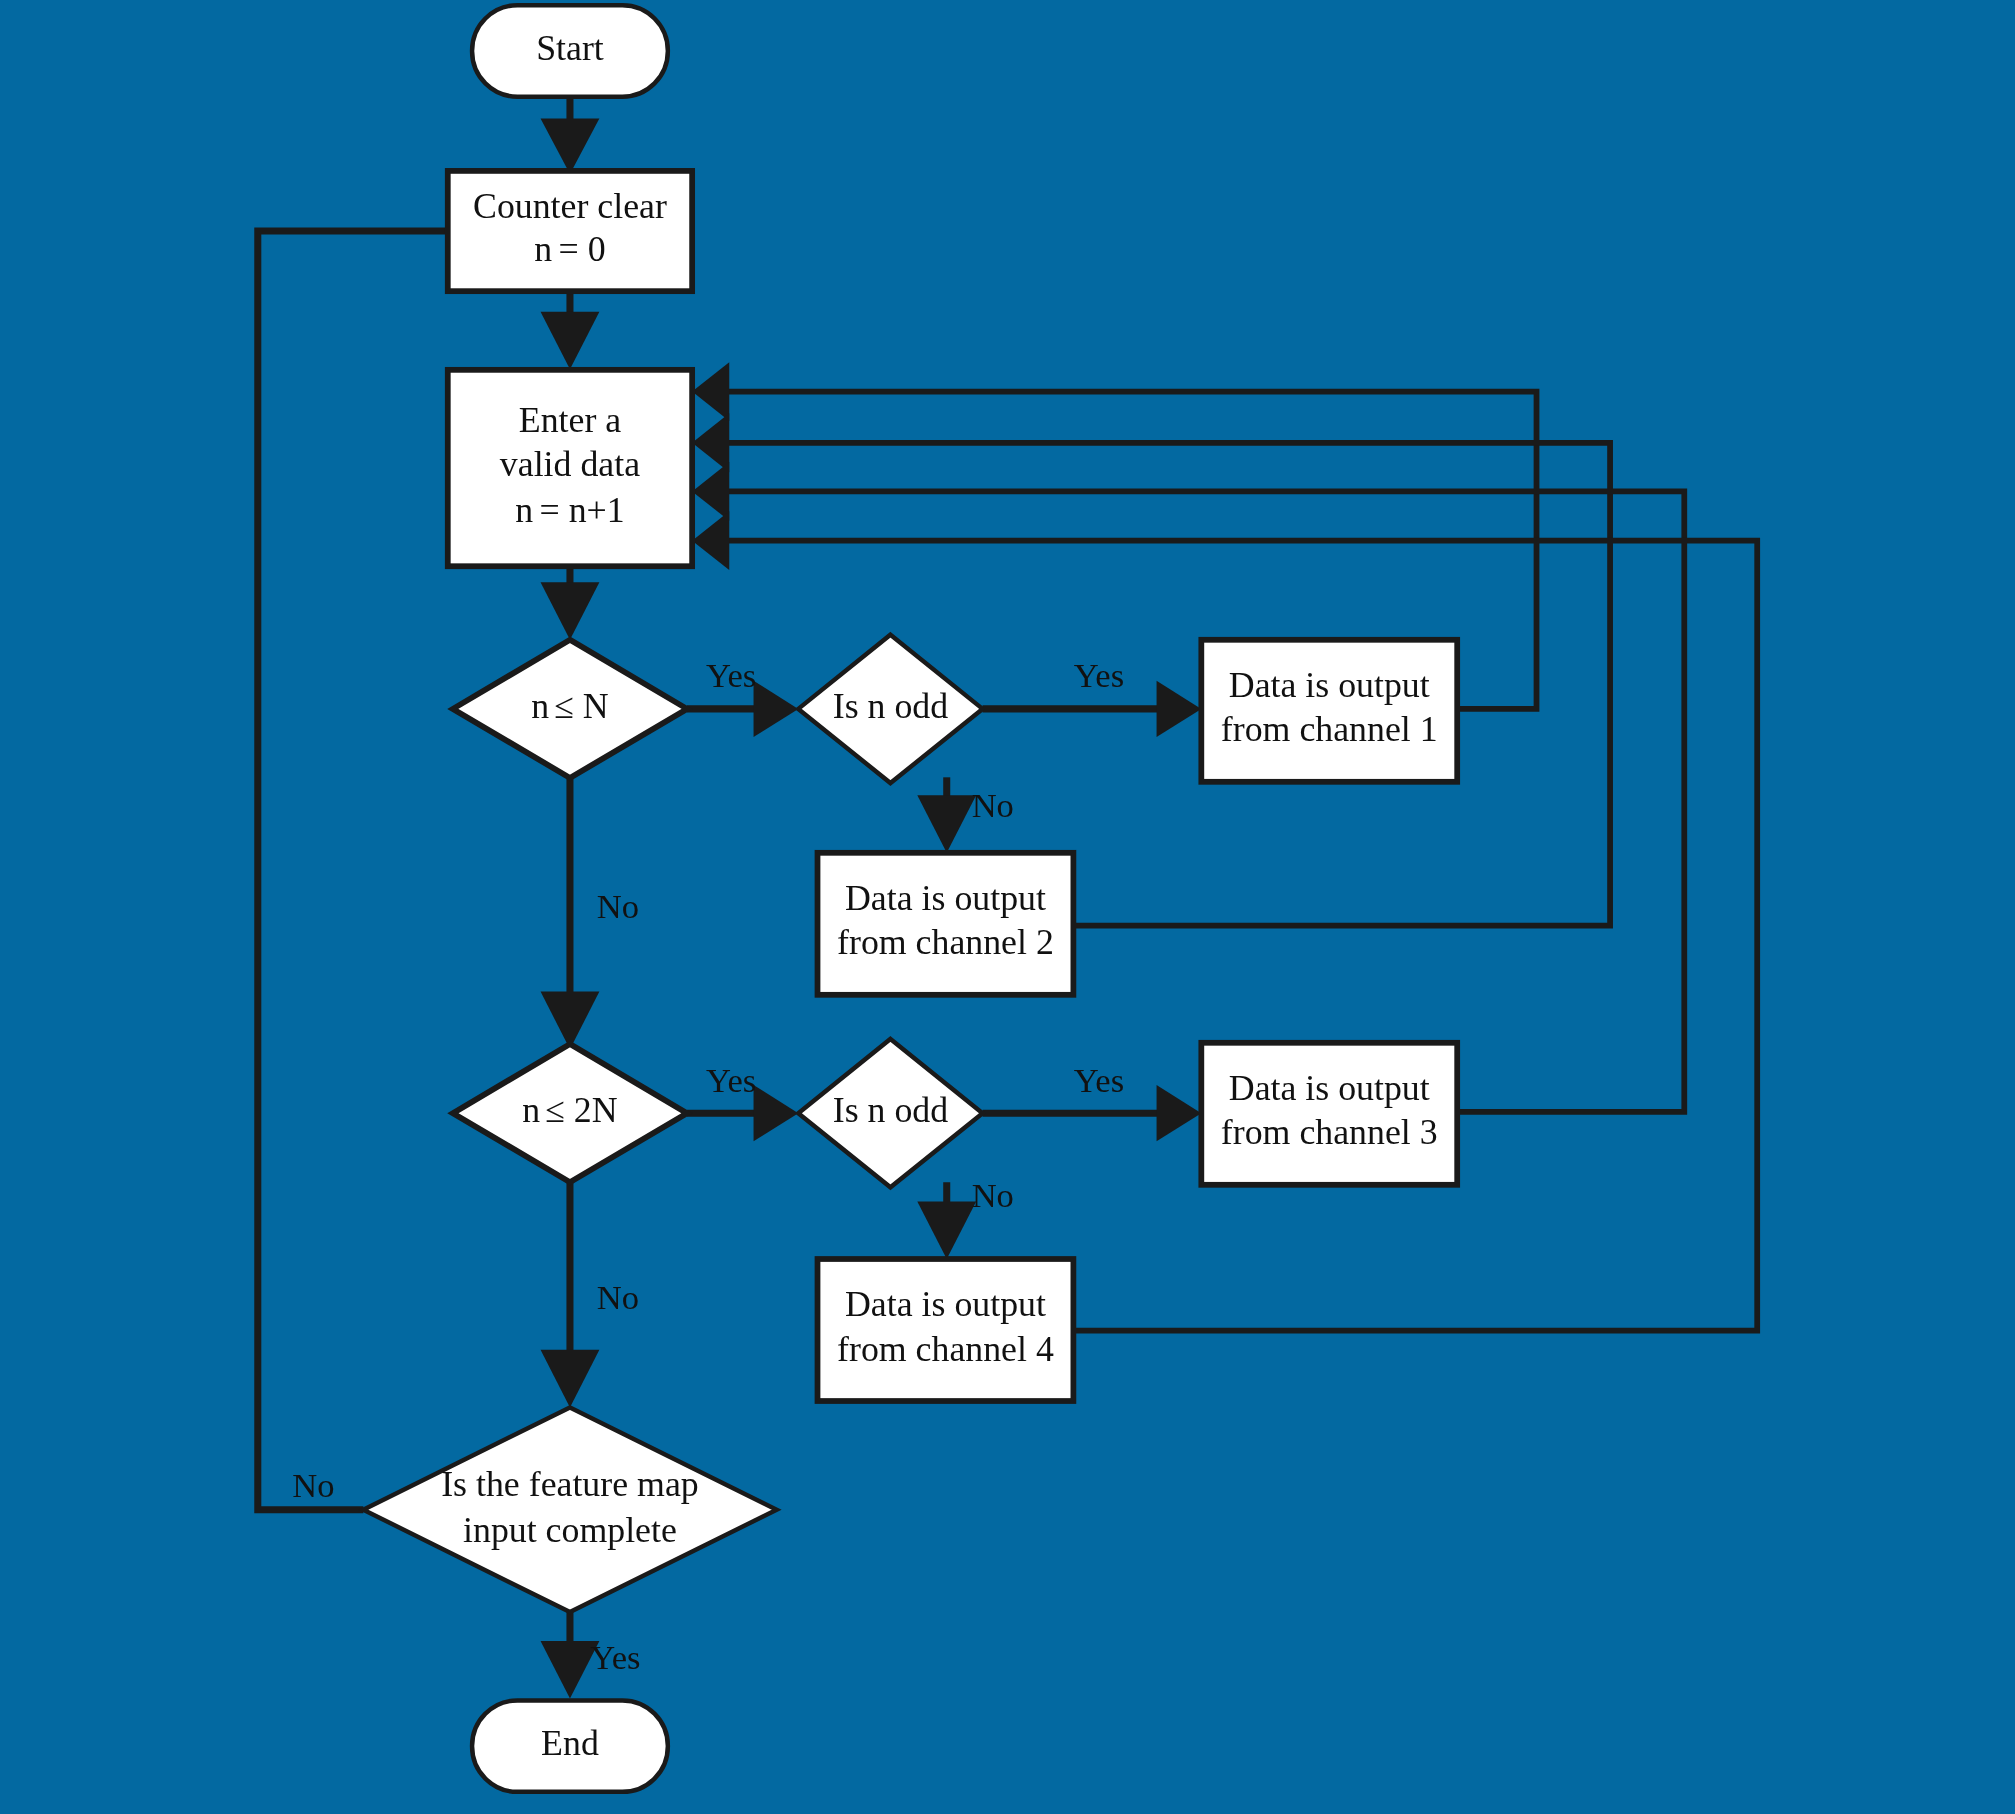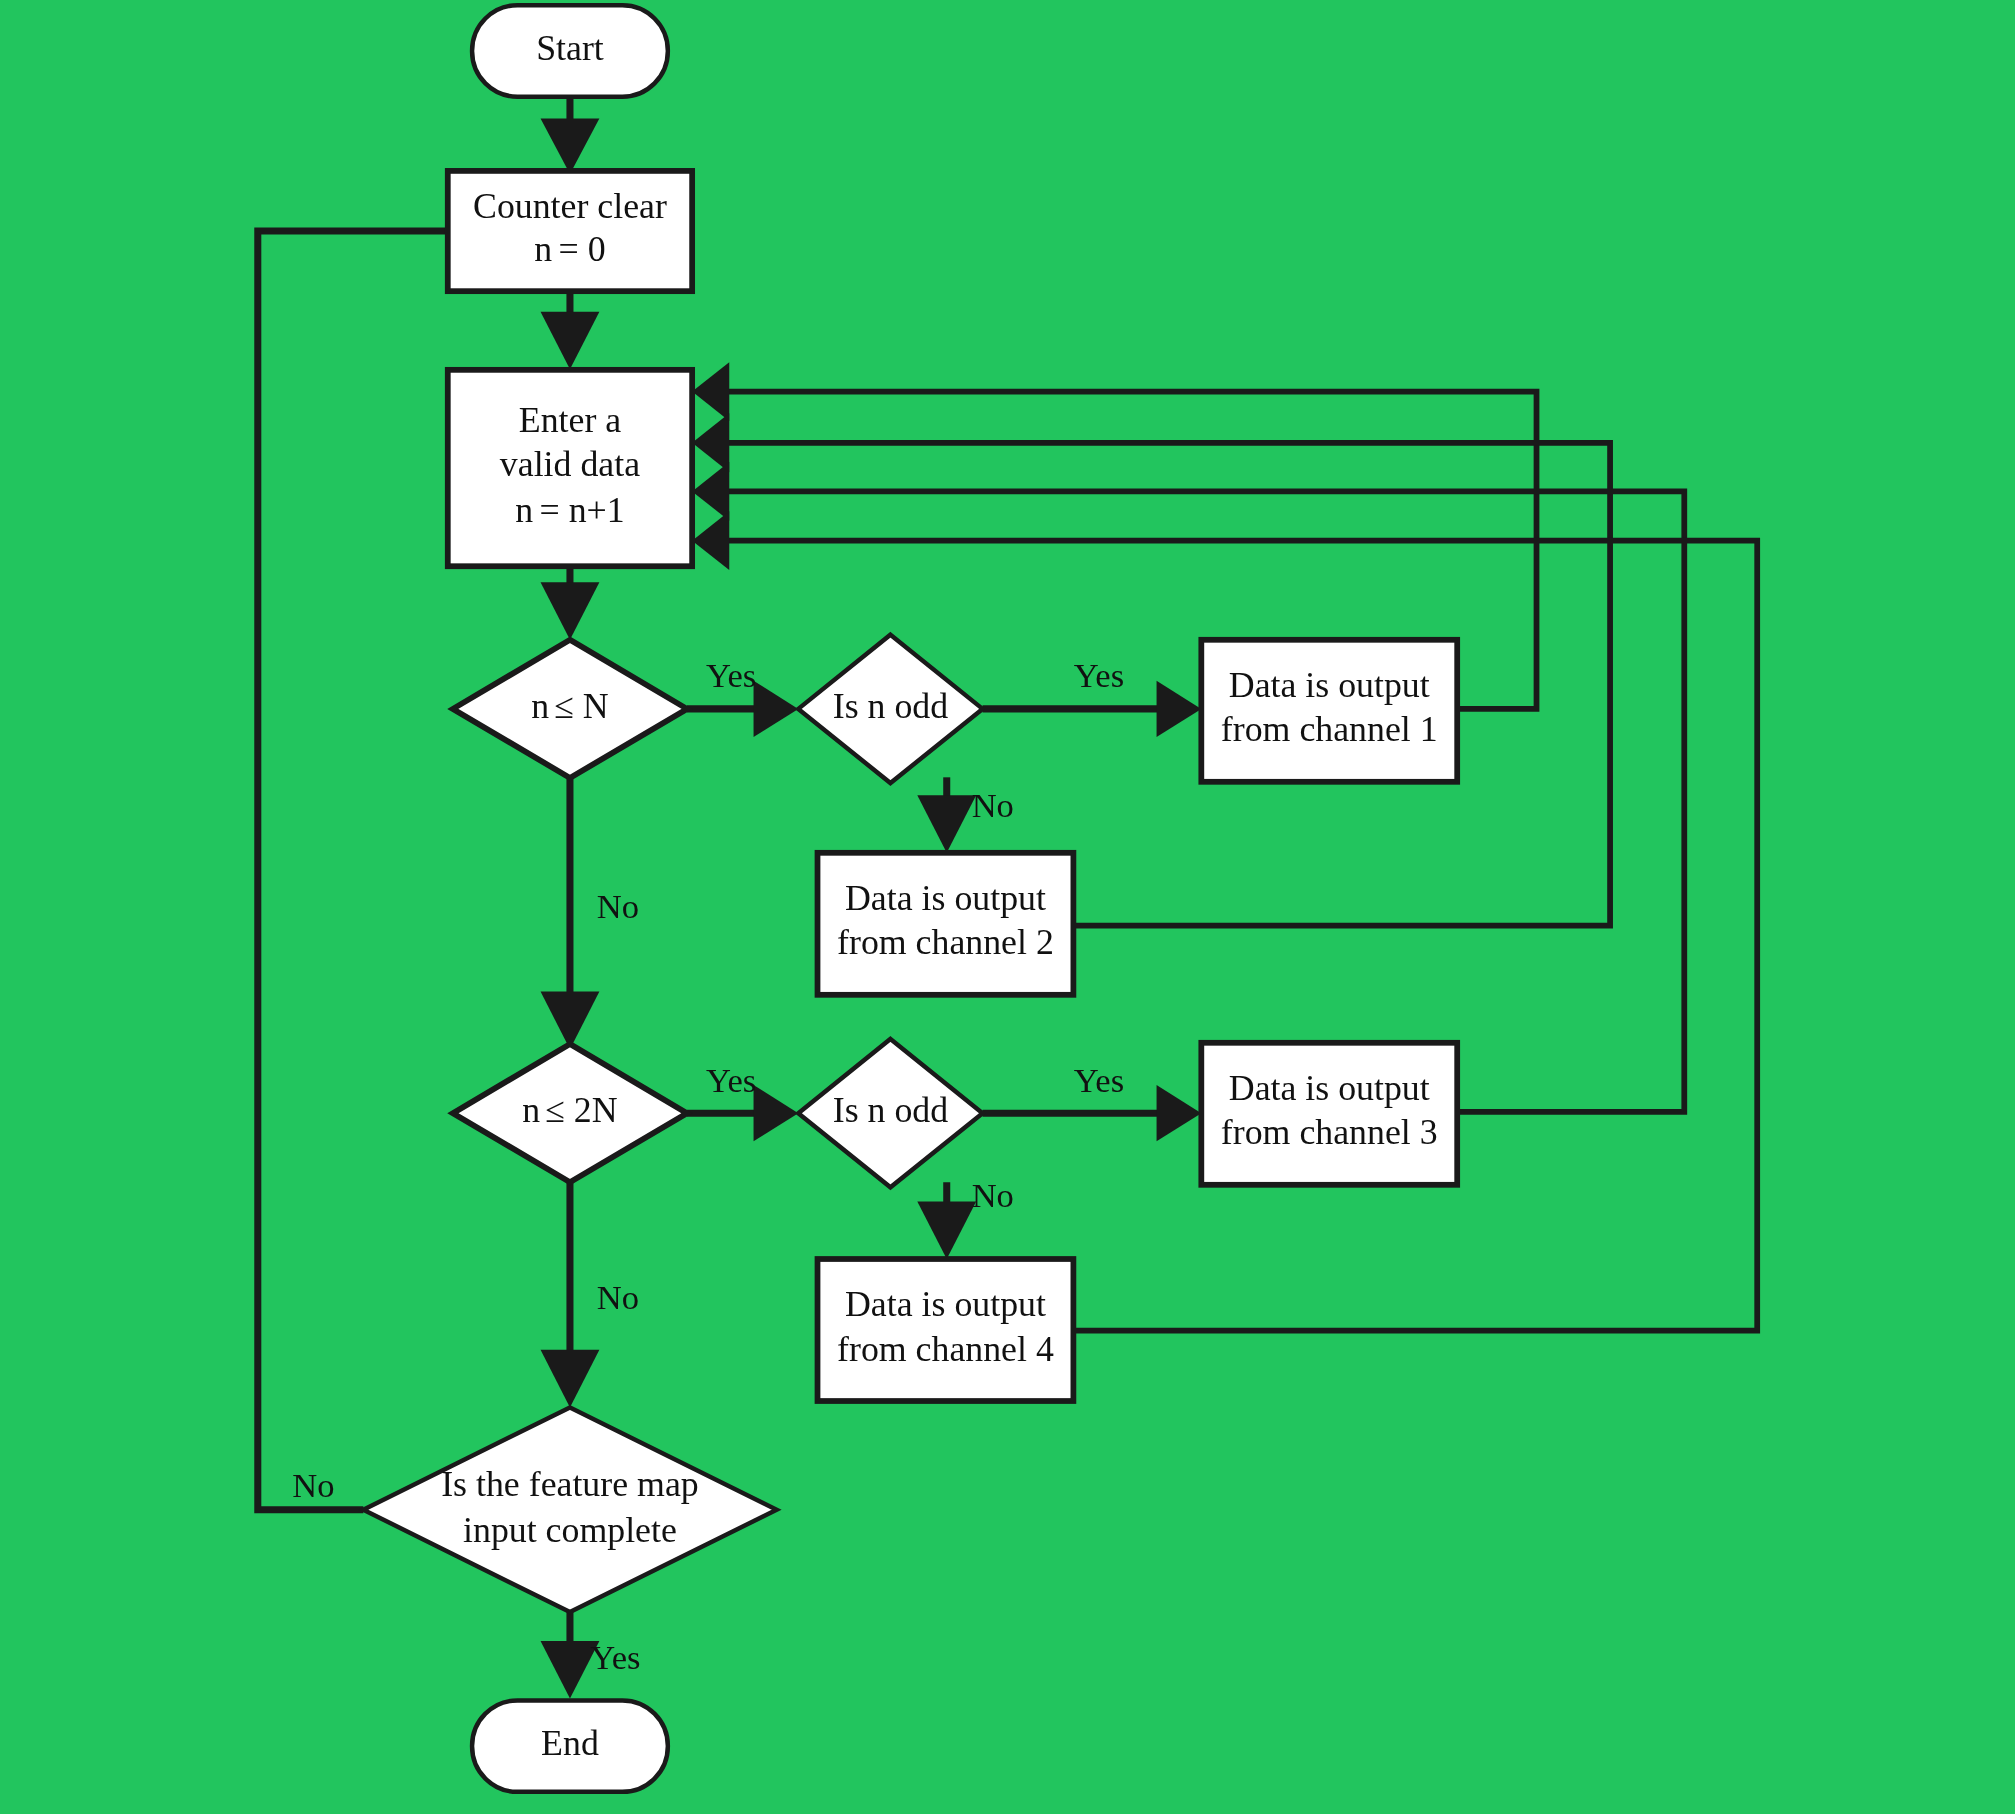--- a/index.html
+++ b/index.html
@@ -1,16 +1,16 @@
 <!DOCTYPE html>
 <html style="font-size:10.2px"><head>
 <meta charset="utf-8">
 <style>
   html,body{margin:0;padding:0;background:#ffffff;}
-  #stage{position:relative;width:2015px;height:1815px;background:#22c55e;
+  #stage{position:relative;width:2015px;height:1815px;background:#0369a1;
          font-family:"Liberation Serif","DejaVu Serif",serif;}
   svg#flow{position:absolute;left:0;top:0;width:2015px;height:1815px;}
   .shape{fill:#ffffff;stroke:#1a1a1a;}
   .shape-thick{stroke-width:9;}
   .shape-thin{stroke-width:7;}
   .conn{stroke:#1a1a1a;fill:none;}
   .conn-thick{stroke-width:11;}
   .conn-med{stroke-width:9;}
   .arrowhead{fill:#1a1a1a;stroke:none;}
   text.lbl{fill:#111111;font-family:"Liberation Serif","DejaVu Serif",serif;

